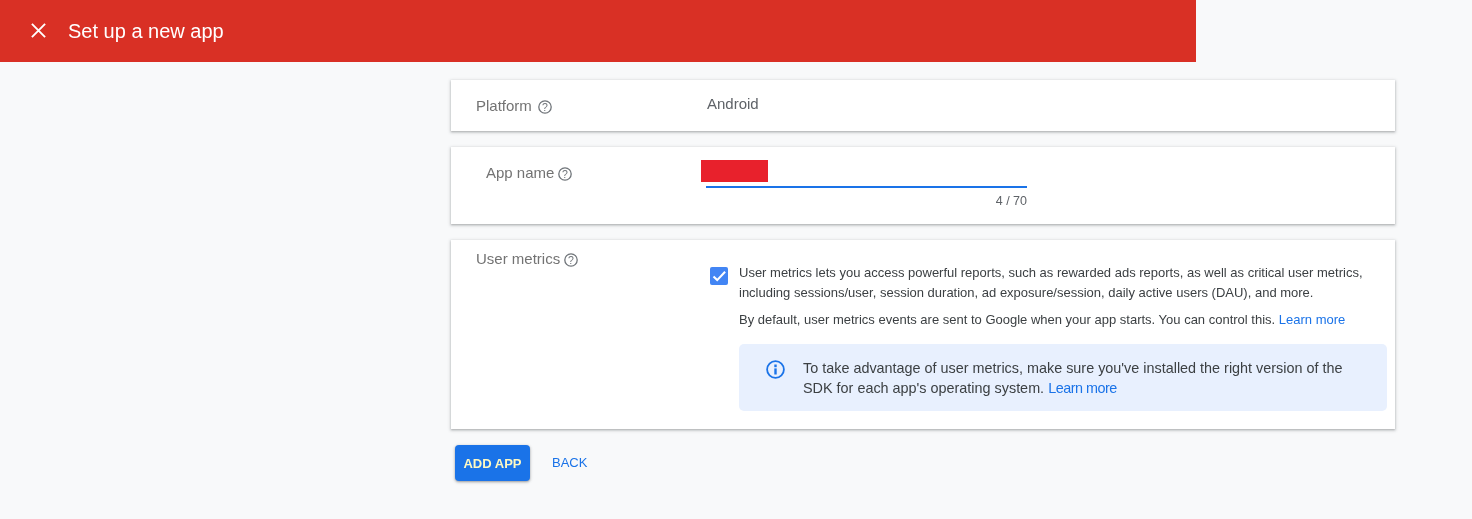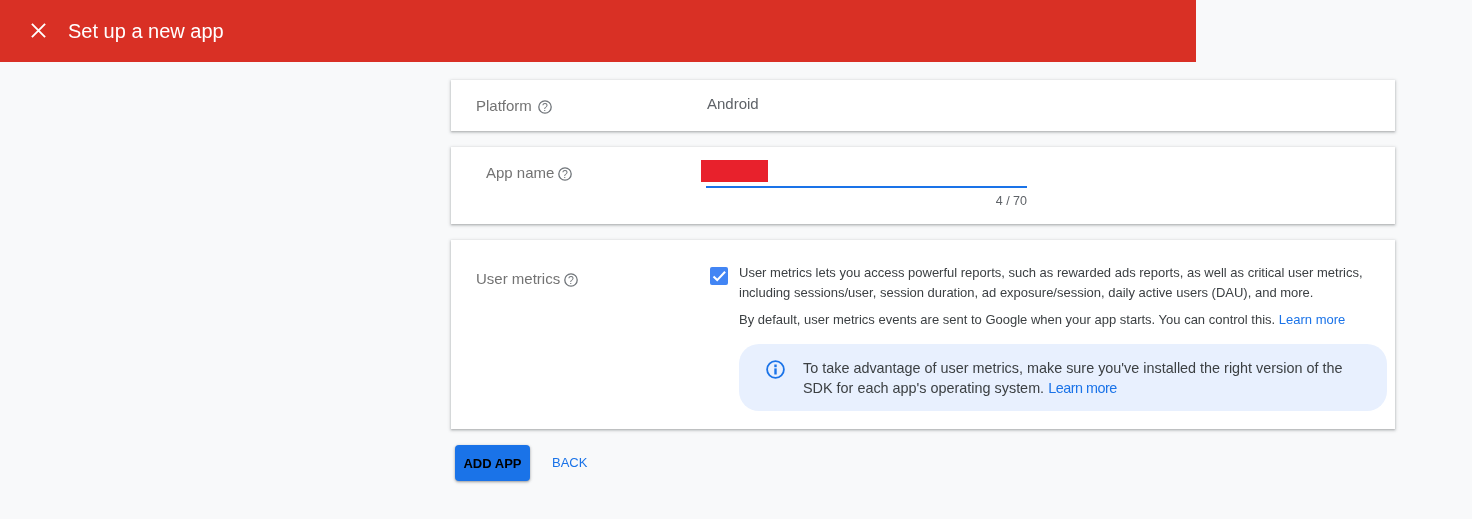--- a/index.html
+++ b/index.html
@@ -14,24 +14,24 @@
 .c3{top:240px;height:189px}
 .lab{position:absolute;font-size:15px;color:#737373;white-space:nowrap}
 .android{position:absolute;left:707px;top:94.9px;font-size:15px;color:#5F6368}
 .redact{position:absolute;left:701px;top:160px;width:67px;height:22px;background:#E8212C}
 .uline{position:absolute;left:706px;top:186px;width:321px;height:2px;background:#1A73E8}
 .counter{position:absolute;left:706px;top:194.3px;width:321px;font-size:12.5px;color:#5F6368;text-align:right}
 .cb{position:absolute;left:710px;top:267px;width:18px;height:18px;background:#4285F4;border-radius:2px}
 .body1{position:absolute;left:739px;top:263px;font-size:13px;line-height:20px;color:#3C4043;white-space:nowrap}
 .body2{position:absolute;left:739px;top:309.6px;font-size:13px;line-height:20px;color:#3C4043;white-space:nowrap}
 a.lm{color:#1A73E8;text-decoration:none}
-.infobox{position:absolute;left:739px;top:344px;width:648px;height:67px;background:#E8F0FE;border-radius:20px}
+.infobox{position:absolute;left:739px;top:344px;width:648px;height:67px;background:#E8F0FE;border-radius:5px}
 .infobox .itxt{position:absolute;left:64px;top:14px;font-size:14.4px;line-height:20px;color:#3C4043;white-space:nowrap}
 .infobox svg{position:absolute;left:27px;top:16px}
-.btn{position:absolute;left:455px;top:445px;width:75px;height:36px;background:#1A73E8;border-radius:4px;color:#000000;font-size:13px;font-weight:bold;box-shadow:0 1px 2px 0 rgba(60,64,67,.35),0 1px 3px 1px rgba(60,64,67,.15);display:flex;align-items:center;justify-content:center}
+.btn{position:absolute;left:455px;top:445px;width:75px;height:36px;background:#1A73E8;border-radius:4px;color:#fef9c3;font-size:13px;font-weight:bold;box-shadow:0 1px 2px 0 rgba(60,64,67,.35),0 1px 3px 1px rgba(60,64,67,.15);display:flex;align-items:center;justify-content:center}
 .back{position:absolute;left:552px;top:455px;font-size:13px;font-weight:normal;color:#1A73E8}
 </style>
 </head>
 <body>
 <div class="hdr">
   <svg class="x" width="15" height="15" viewBox="0 0 15 15">
       <path d="M0.9 0.9 L14.1 14.1 M14.1 0.9 L0.9 14.1" stroke="#fff" stroke-width="1.9"></path>
     </svg>
   <div class="title">Set up a new app</div>
 </div>
@@ -51,21 +51,21 @@
 <div class="lab" style="left:486px;top:164.4px">App name
   <svg style="position:absolute;left:72px;top:2.5px" width="14" height="14" viewBox="0 0 14 14">
       <circle cx="7" cy="7" r="6.2" fill="none" stroke="#6F7479" stroke-width="1.3"></circle>
       <text x="7" y="10.7" font-size="10.5" fill="#6F7479" text-anchor="middle" font-family="Liberation Sans">?</text>
     </svg>
 </div>
 <div class="redact"></div>
 <div class="uline"></div>
 <div class="counter">4 / 70</div>
 
-<div class="lab" style="left:476px;top:270px">User metrics
+<div class="lab" style="left:476px;top:250px">User metrics
   <svg style="position:absolute;left:88px;top:2.5px" width="14" height="14" viewBox="0 0 14 14">
       <circle cx="7" cy="7" r="6.2" fill="none" stroke="#6F7479" stroke-width="1.3"></circle>
       <text x="7" y="10.7" font-size="10.5" fill="#6F7479" text-anchor="middle" font-family="Liberation Sans">?</text>
     </svg>
 </div>
 <div class="cb">
   <svg width="18" height="18" viewBox="0 0 18 18">
       <path d="M3.5 9.5 L7.2 13.1 L15.1 4.7" fill="none" stroke="#fff" stroke-width="2.1"></path>
     </svg>
 </div>

